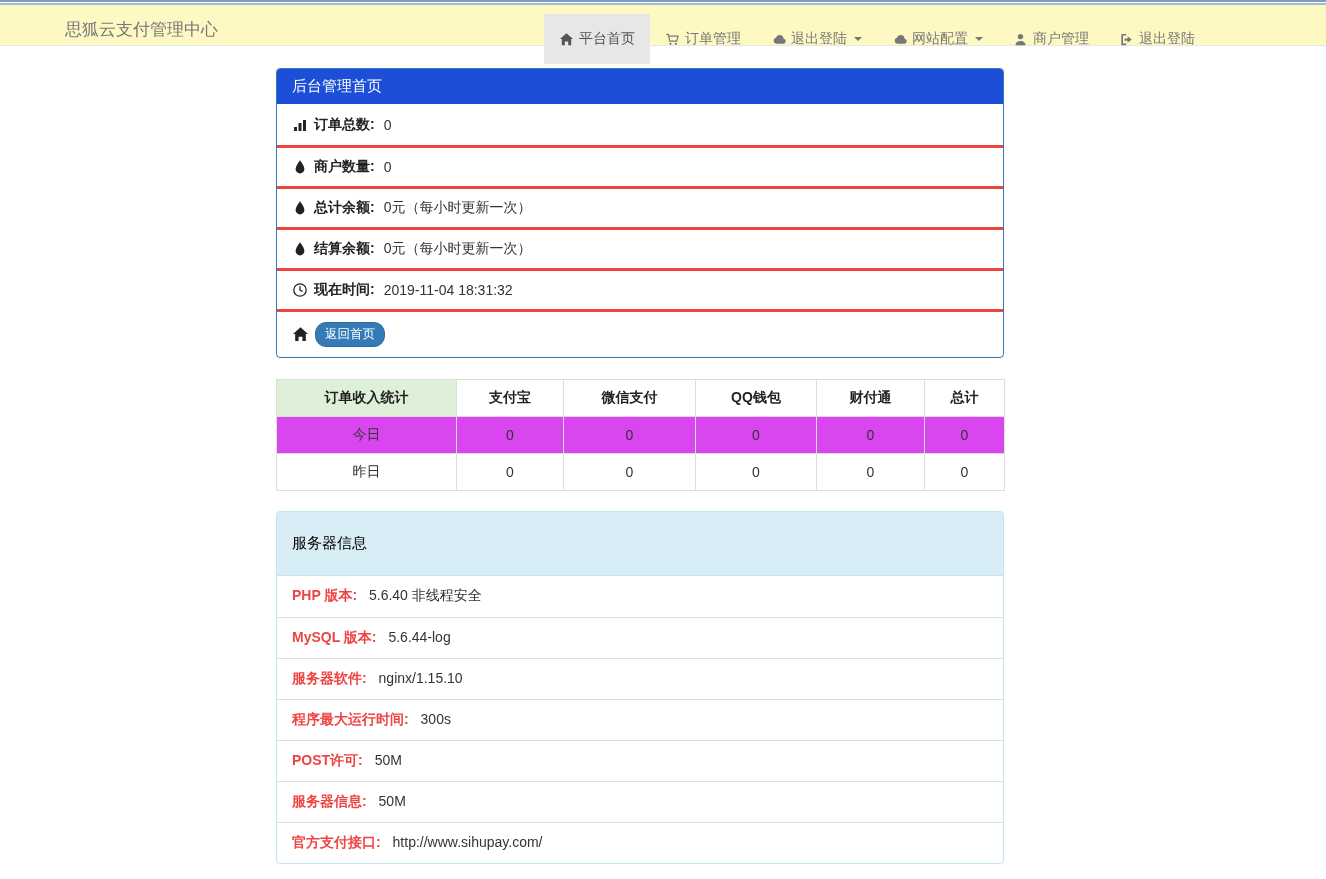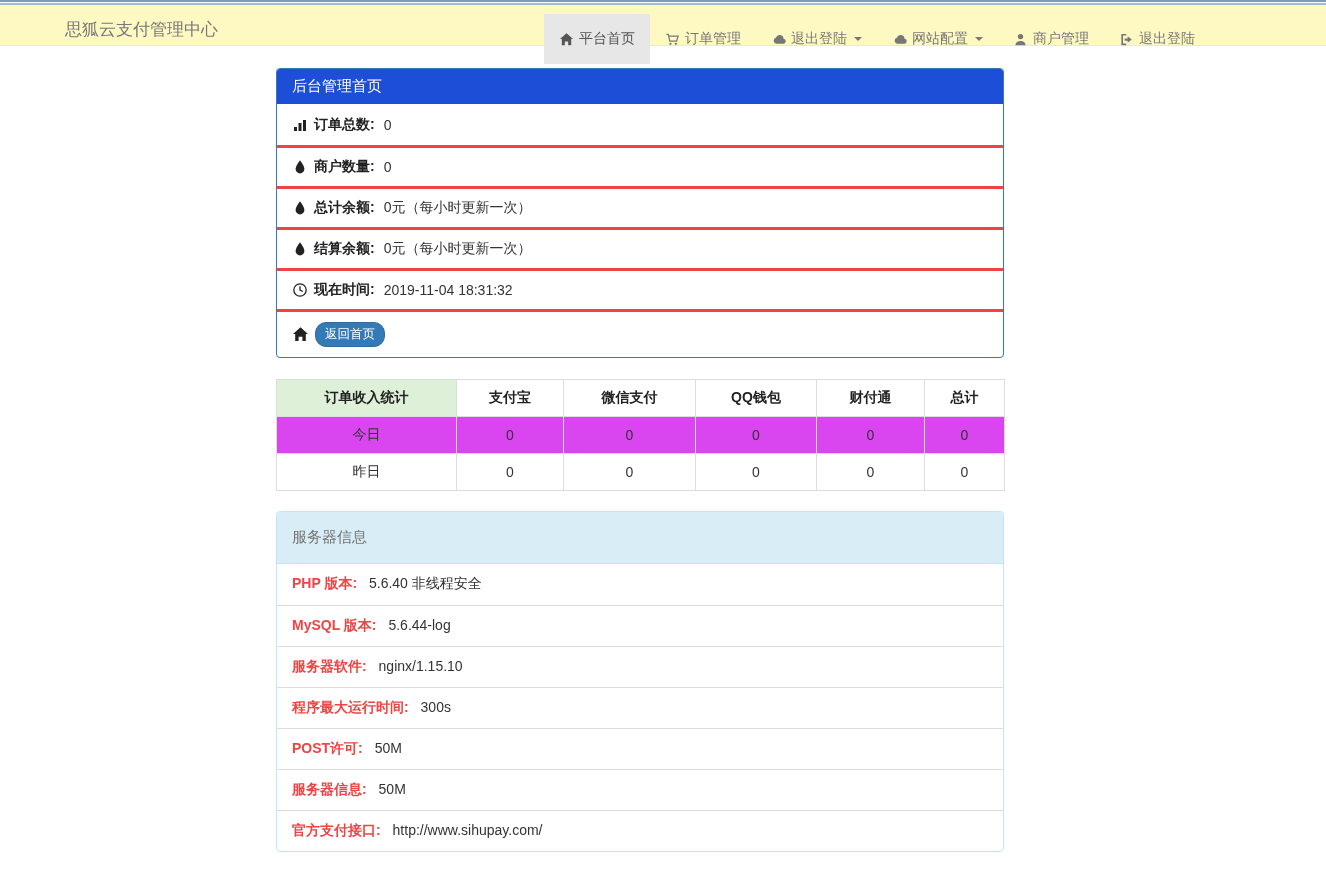--- a/index.html
+++ b/index.html
@@ -119,23 +119,23 @@
   .income-table .col-4 { width: 121px; }
   .income-table .col-5 { width: 108px; }
   .income-table .col-6 { width: 80px; }
   .th-success { background: #dff0d8; }
   .row-striped td { background: #d946ef; }
 
   
   .panel-info { border: 1px solid #bce8f1; margin-top: 20px; }
   .panel-info .panel-heading {
     background: #d9edf7;
-    color: #737373;
+    color: #000000;
     font-size: 15px;
-    padding: 16px 15px;
+    padding: 22px 15px;
     border-radius: 3px 3px 0 0;
     border-bottom: 1px solid #bce8f1;
   }
   .info-row {
     padding: 11px 15px;
     font-size: 14px;
     min-height: 41px;
   }
   .info-row + .info-row { border-top: 1px solid #ddd; }
   .info-label { font-weight: bold; color: #ef4444; }

